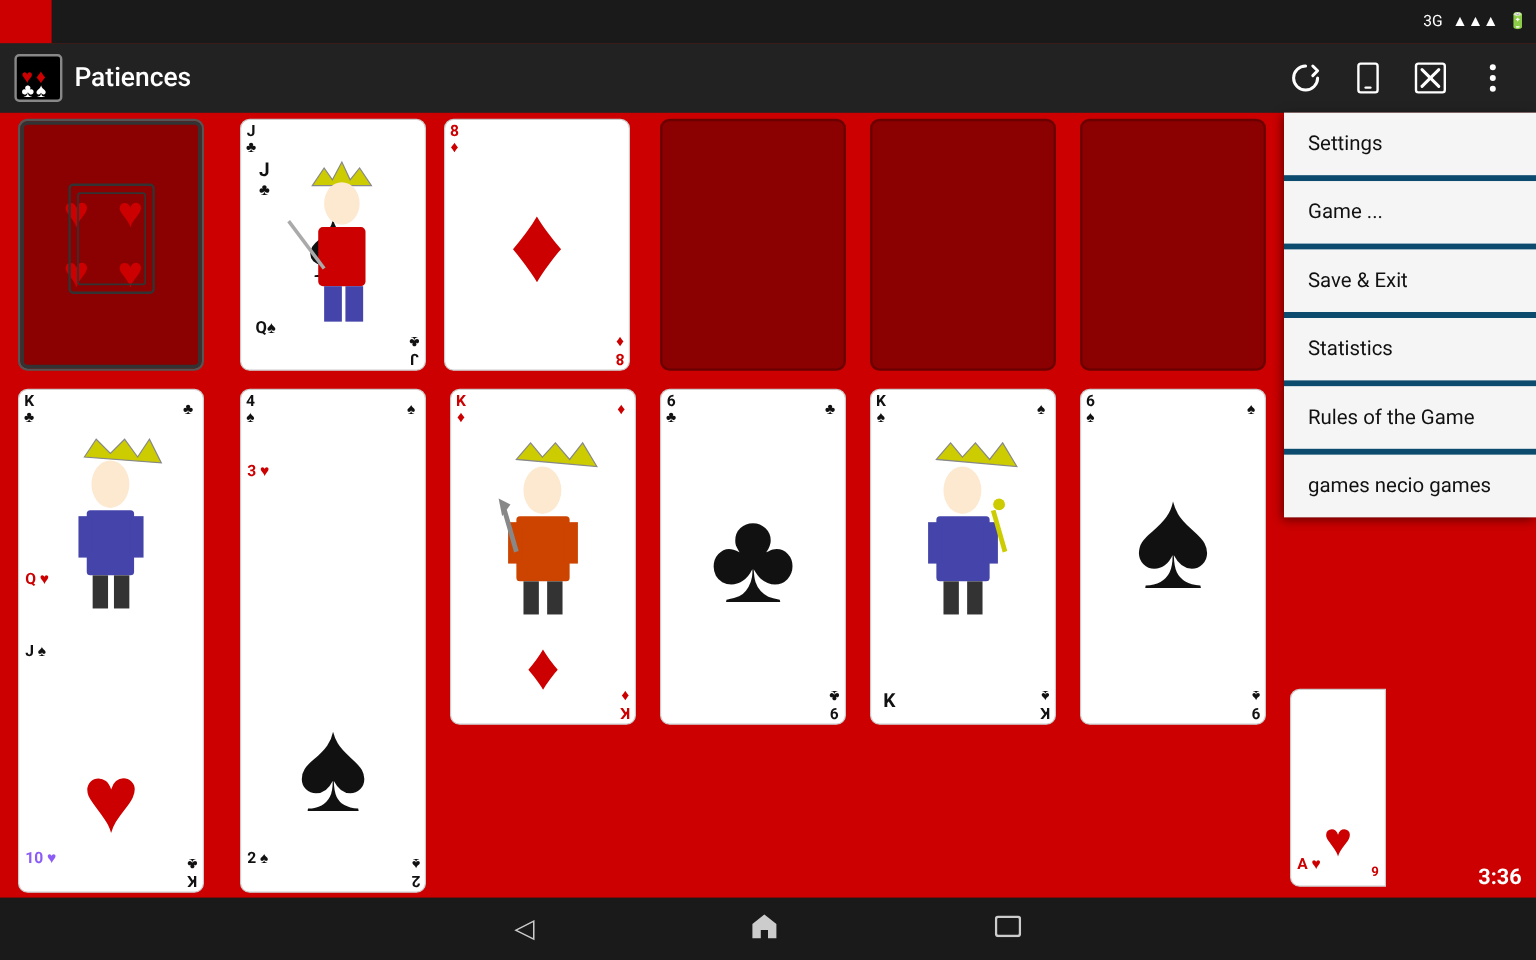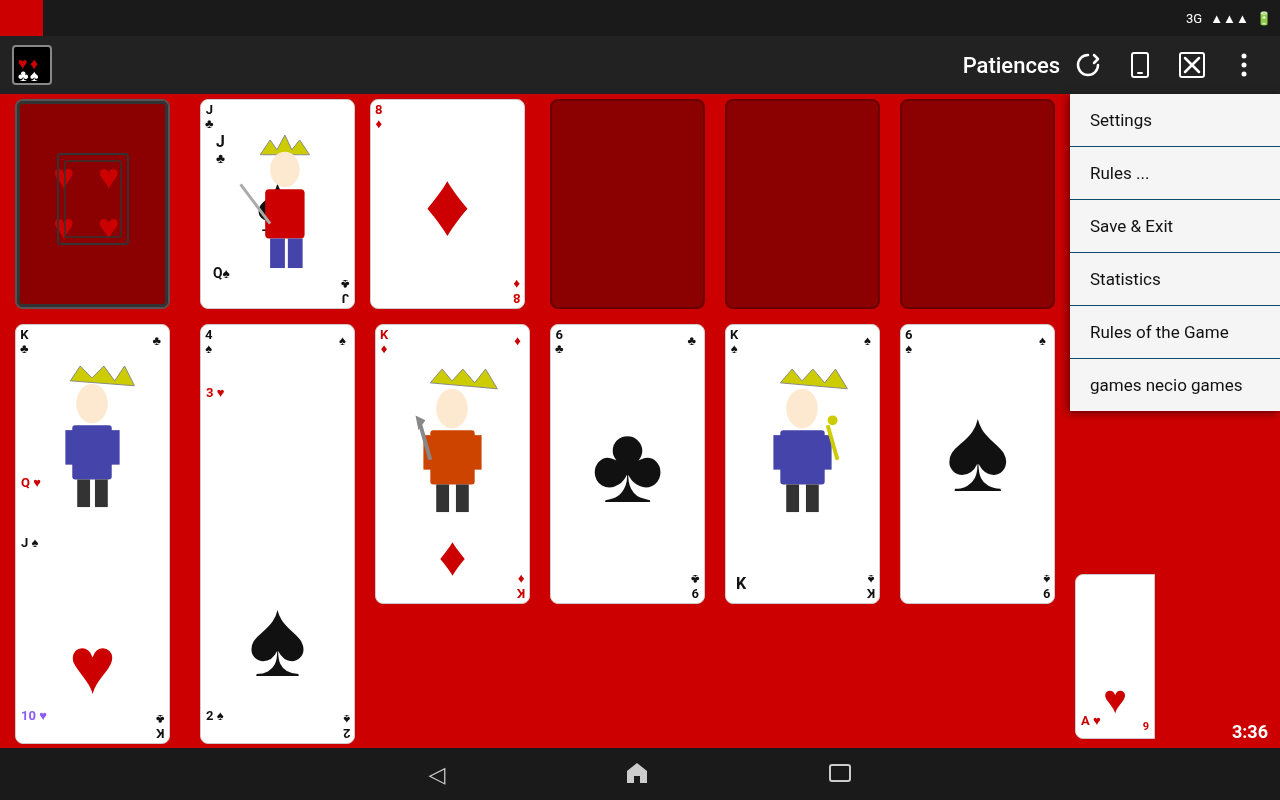--- a/index.html
+++ b/index.html
@@ -57,21 +57,20 @@
       align-items: center;
       justify-content: center;
       margin-right: 10px;
       flex-shrink: 0;
     }
     #app-title {
       color: #fff;
       font-size: 22px;
       font-weight: 500;
       flex: 1;
-      text-align: right;
     }
     .toolbar-btn {
       width: 48px;
       height: 48px;
       display: flex;
       align-items: center;
       justify-content: center;
       cursor: pointer;
       border-radius: 4px;
       margin-left: 4px;
@@ -177,21 +176,21 @@
       width: 210px;
       background: #f5f5f5;
       z-index: 200;
       box-shadow: -2px 2px 8px rgba(0,0,0,0.5);
     }
     .menu-item {
       padding: 16px 20px;
       font-size: 17px;
       color: #111;
       cursor: pointer;
-      border-bottom: 1px solid #0c4a6e;
+      border-bottom: 5px solid #0c4a6e;
       background: #f5f5f5;
     }
     .menu-item:last-child { border-bottom: none; }
   </style>
 </head>
 <body>
 
 <div id="status-bar">
   <span class="status-icon">3G</span>
   <span class="status-icon">▲▲▲</span>
@@ -439,21 +438,21 @@
     <div style="position:absolute;bottom:15px;left:50%;transform:translateX(-50%);font-size:40px;color:#cc0000;">♥</div>
     <div style="position:absolute;bottom:5px;right:5px;font-size:11px;font-weight:bold;color:#cc0000;">9</div>
   </div>
 
 </div>
 
 <div id="timer">3:36</div>
 
 <div id="dropdown-menu">
   <div class="menu-item">Settings</div>
-  <div class="menu-item">Rules ...</div>
+  <div class="menu-item">Game ...</div>
   <div class="menu-item">Save &amp; Exit</div>
   <div class="menu-item">Statistics</div>
   <div class="menu-item">Rules of the Game</div>
   <div class="menu-item">games necio games</div>
 </div>
 
 <div id="nav-bar">
   <span class="nav-icon">◁</span>
   <span class="nav-icon">
     <svg width="24" height="22" viewBox="0 0 24 22" fill="none">

